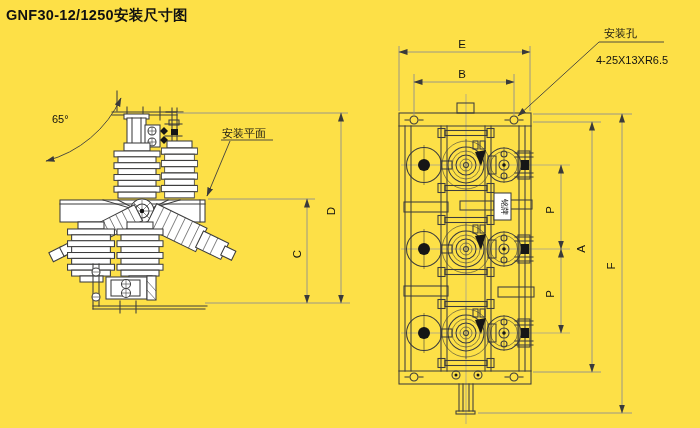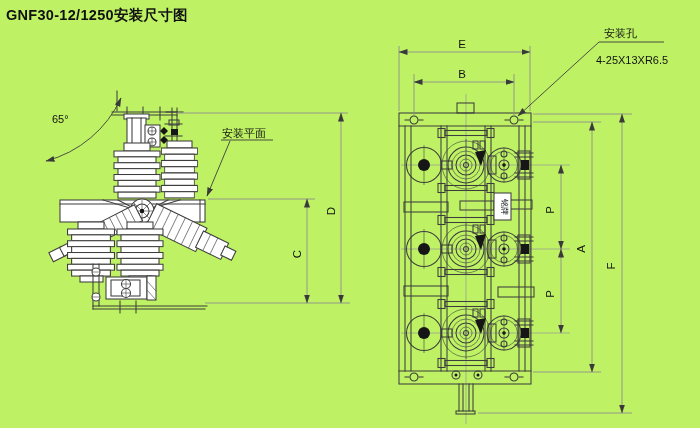--- a/index.html
+++ b/index.html
@@ -1,16 +1,16 @@
 <!DOCTYPE html>
 <html><head>
 <meta charset="utf-8">
 <style>
   html,body{margin:0;padding:0;background:#ffffff;}
-  .canvas{position:relative;width:700px;height:428px;background:#bef264;overflow:hidden;
+  .canvas{position:relative;width:700px;height:428px;background:#fde047;overflow:hidden;
           font-family:"Liberation Sans",sans-serif;}
   .title{position:absolute;top:6px;left:6px;font-size:14.5px;font-weight:bold;color:#111;
          letter-spacing:0.3px;font-family:"Liberation Sans",sans-serif;}
   svg text{font-family:"Liberation Sans",sans-serif;fill:#111;}
   .o  {fill:none;stroke:#3d3d3d;stroke-width:1.05;stroke-linecap:square;}
   .ow {fill:#ffffff;stroke:#3d3d3d;stroke-width:1.05;}
   .thin{fill:none;stroke:#3d3d3d;stroke-width:0.6;}
   .cl {fill:none;stroke:#9a9a9a;stroke-width:0.7;}
   .dim{fill:none;stroke:#8f8f8f;stroke-width:0.9;}
   .ldr{fill:none;stroke:#3d3d3d;stroke-width:0.9;}

